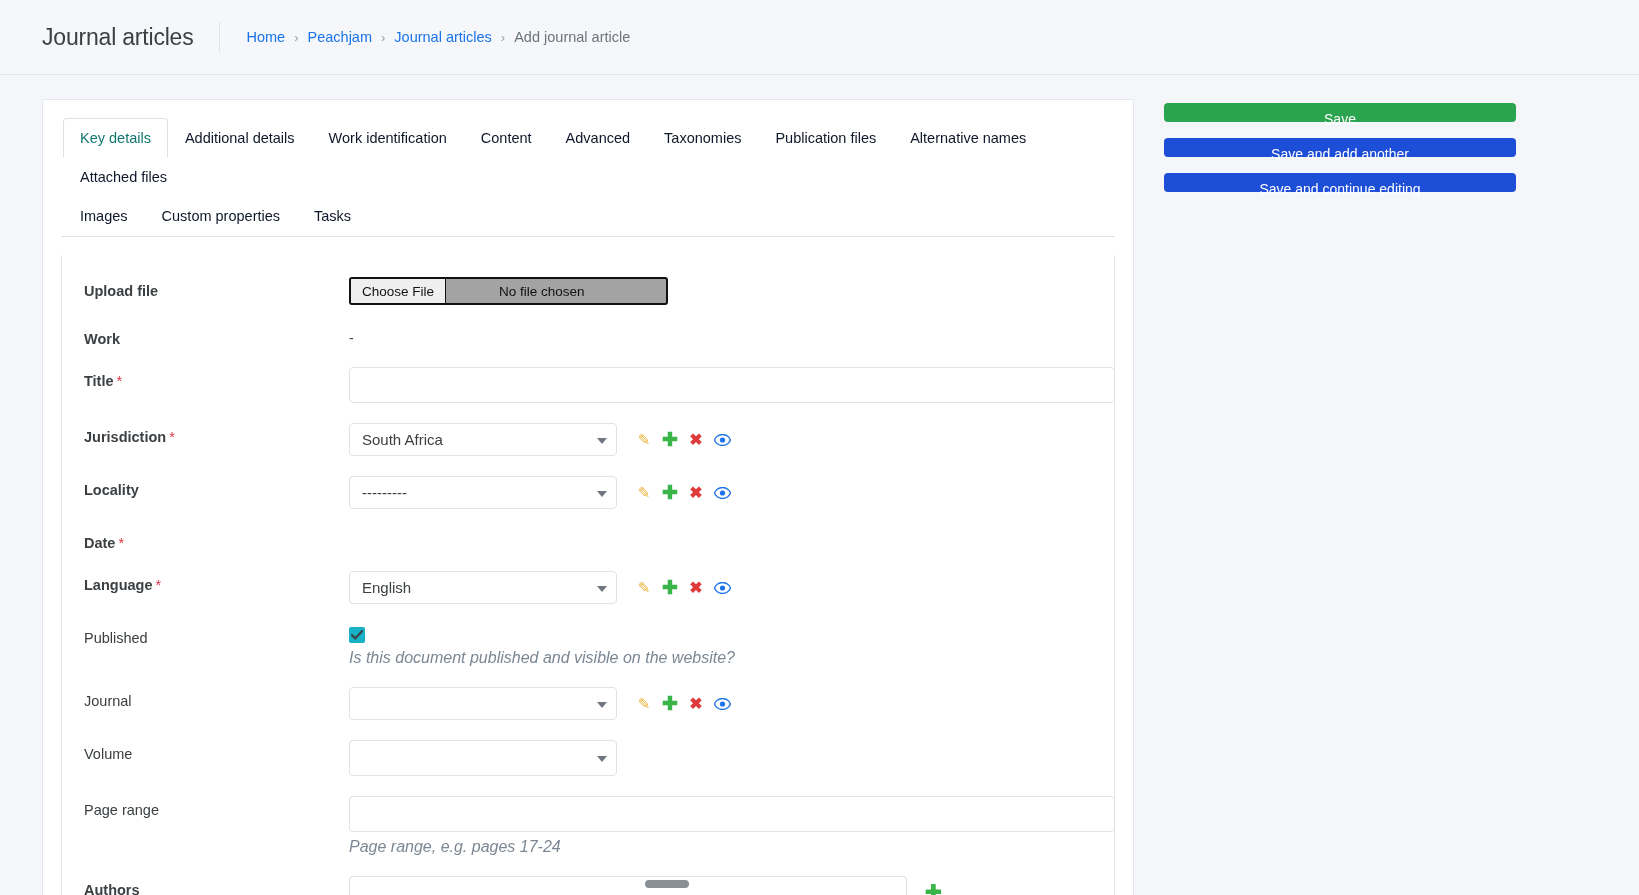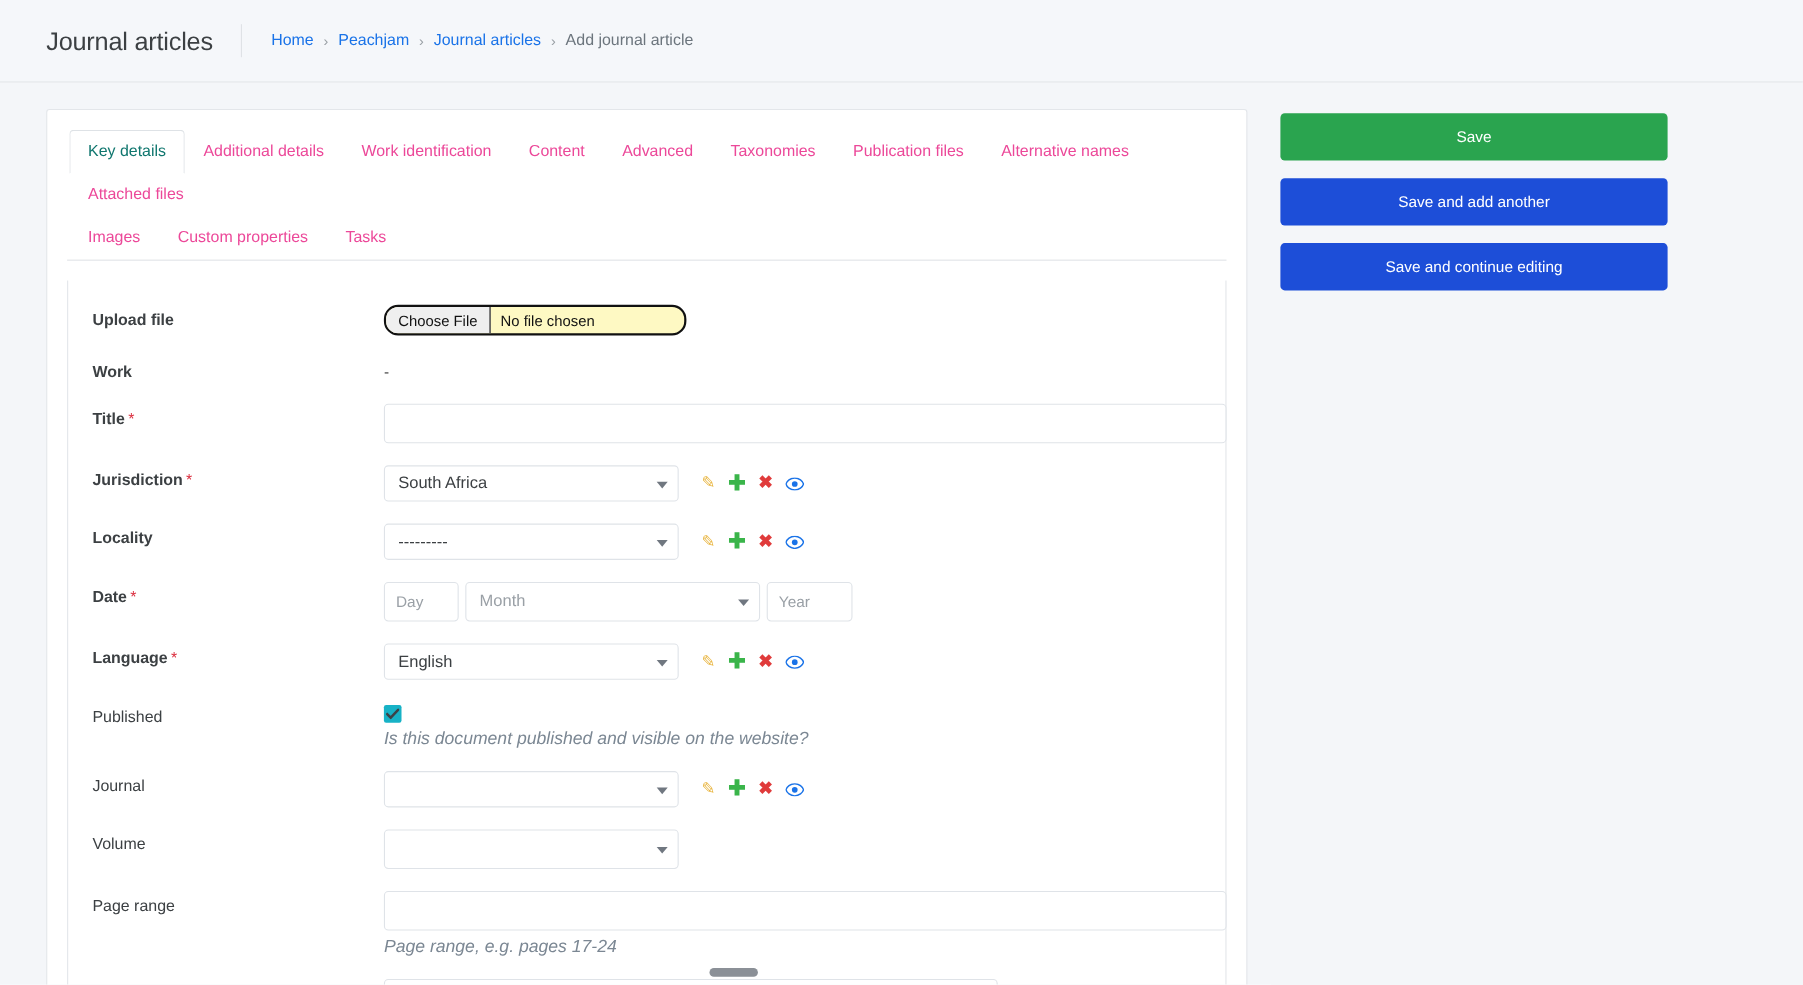--- a/index.html
+++ b/index.html
@@ -60,21 +60,21 @@
   .tabs {
     display: flex;
     flex-wrap: wrap;
     border-bottom: 1px solid #e0e3e7;
     padding-left: 2px;
     row-gap: 0;
   }
   .tab {
     padding: 11px 16px;
     font-size: 14.5px;
-    color: #ec4899;
+    color: #0f172a;
     cursor: pointer;
     border: 1px solid transparent;
     border-radius: 4px 4px 0 0;
     margin-bottom: -1px;
     white-space: nowrap;
   }
   .tab.active {
     color: #0f766e;
     background: #fff;
     border-color: #dee2e6 #dee2e6 #fff;
@@ -127,24 +127,25 @@
     background: #fff;
     outline: none;
   }
   .text-input.tall { height: 36px; }
   .text-input.authors { width: 558px; height: 31px; }
 
   .file-input-box {
     display: inline-flex;
     align-items: stretch;
     border: 2px solid #111;
-    border-radius: 13px;
+    border-radius: 3px;
     height: 28px;
     overflow: hidden;
-    background: #fef9c3;
+    background: #a3a3a3;
+    gap: 44px;
   }
   .file-btn {
     background: #efefef;
     border-right: 1px solid #111;
     padding: 0 11px;
     display: flex;
     align-items: center;
     font-size: 13.5px;
     color: #111;
     cursor: pointer;
@@ -243,21 +244,21 @@
     font-size: 20px;
     font-weight: bold;
     cursor: pointer;
     line-height: 1;
   }
 
   
   .sbtn {
     display: block;
     width: 352px;
-    height: 43px;
+    height: 19px;
     border: none;
     border-radius: 4px;
     color: #fff;
     font-family: inherit;
     font-size: 14px;
     font-weight: 400;
     cursor: pointer;
     margin-bottom: 16px;
     text-align: center;
     line-height: 33px;
@@ -391,30 +392,20 @@
                 </span>
               </div>
             </div>
           </div>
         </div>
 
         <div class="frow">
           <div class="flabel">
             <span>Date</span><span class="req">*</span>
           </div>
-          <div class="fcontrol">
-            <div class="date-row">
-              <input class="day-input" type="text" placeholder="Day" style="">
-              <div class="sel w-month">
-                <span class="sel-text ph">Month</span>
-                <span class="caret"></span>
-              </div>
-              <input class="year-input" type="text" placeholder="Year" style="">
-            </div>
-          </div>
         </div>
 
         <div class="frow">
           <div class="flabel">
             <span>Language</span><span class="req">*</span>
           </div>
           <div class="fcontrol">
             <div class="inline-row">
               <div class="sel w-main">
                 <span class="sel-text">English</span>

